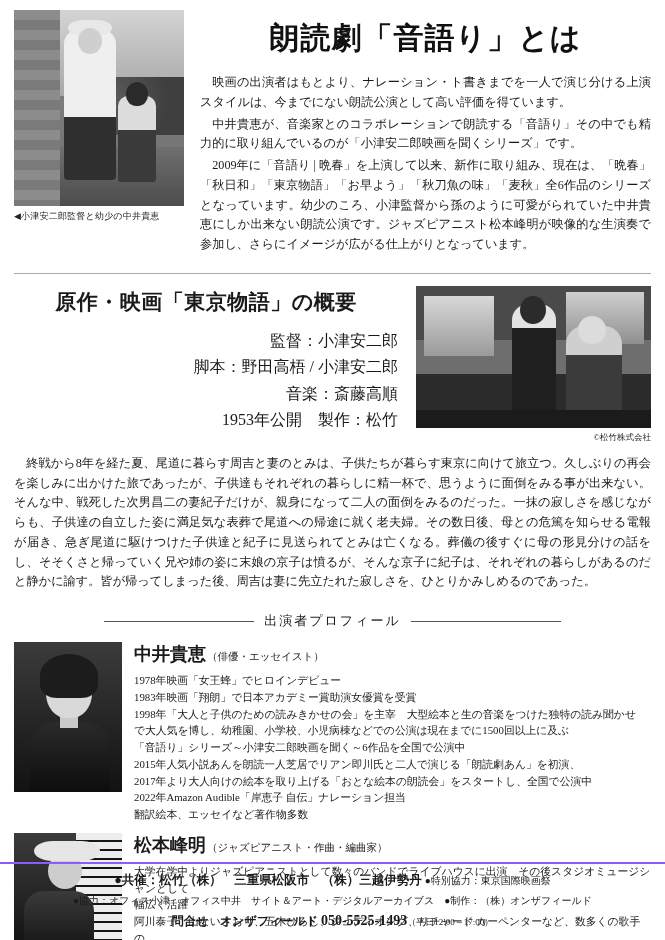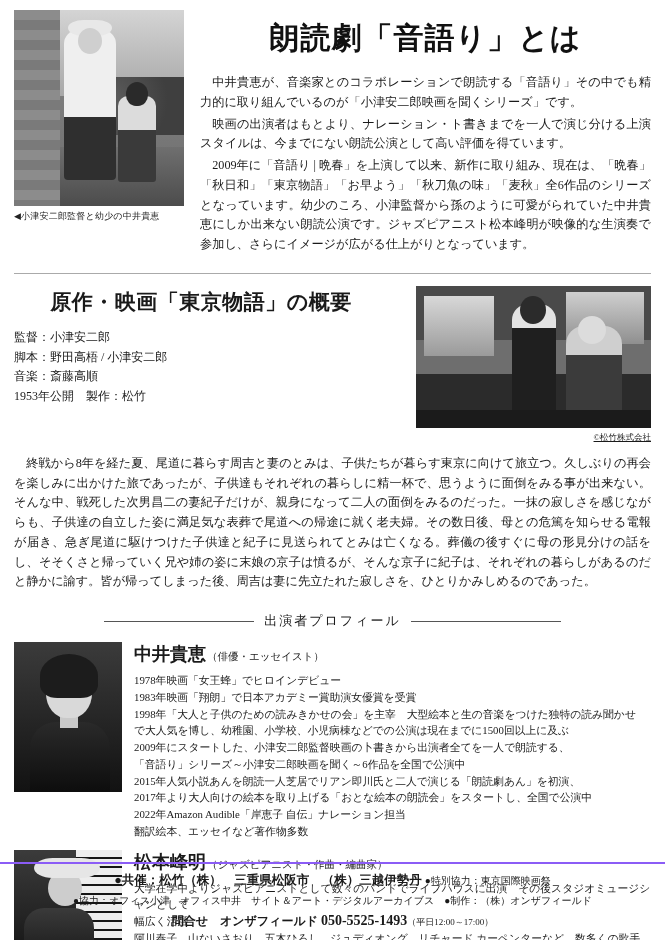--- a/index.html
+++ b/index.html
@@ -66,22 +66,22 @@
   .hr-thin { border:0; border-top:1px solid #aaa; margin: 16px 14px 0 14px; }
 
   
   .sec2 { padding: 12px 14px 0 14px; }
   .sec2-top { display:flex; align-items:flex-start;gap:8px; }
   .sec2-left { flex:1; }
   .title2 {
     font-size: 21px; font-weight:700; text-align:center; margin: 2px 0 12px 0;
     letter-spacing: .5px;
   }
-  .credits { text-align:left; font-size: 12px; line-height:1.65; }
-  .photo2-wrap { width: 235px; flex:0 0 235px; margin-left: 20px; text-decoration: underline; }
+  .credits { text-align:right; font-size: 16px; line-height:1.65; }
+  .photo2-wrap { width: 235px; flex:0 0 235px; margin-left: 10px; }
   .photo2 {
     width:235px; height:142px; position:relative; overflow:hidden;
     background: linear-gradient(180deg,#6a6a6a,#2f2f2f);
     filter: grayscale(1);
   }
   .p2-wall { position:absolute; inset:0; background:
      linear-gradient(180deg,#4a4a4a 0 38%, #6e6e6e 38% 62%, #2b2b2b 62% 100%); }
   .p2-win { position:absolute; left:8px; top:10px; width:70px; height:60px;
      background: linear-gradient(180deg,#d8d8d8,#9a9a9a); }
   .p2-win2 { position:absolute; left:150px; top:6px; width:78px; height:52px;
@@ -168,22 +168,22 @@
         <div class="p1-man"></div>
         <div class="p1-hat"></div>
         <div class="p1-head"></div>
         <div class="p1-girl"></div>
         <div class="p1-ghead"></div>
       </div>
       <div class="caption1">◀小津安二郎監督と幼少の中井貴恵</div>
     </div>
     <div class="sec1-text">
       <h1 class="title1">朗読劇「音語り」とは</h1>
+      <p class="body-p">映画の出演者はもとより、ナレーション・ト書きまでを一人で演じ分ける上演スタイルは、今までにない朗読公演として高い評価を得ています。</p>
       <p class="body-p">中井貴恵が、音楽家とのコラボレーションで朗読する「音語り」その中でも精力的に取り組んでいるのが「小津安二郎映画を聞くシリーズ」です。</p>
-      <p class="body-p">映画の出演者はもとより、ナレーション・ト書きまでを一人で演じ分ける上演スタイルは、今までにない朗読公演として高い評価を得ています。</p>
       <p class="body-p">2009年に「音語り | 晩春」を上演して以来、新作に取り組み、現在は、「晩春」「秋日和」「東京物語」「お早よう」「秋刀魚の味」「麦秋」全6作品のシリーズとなっています。幼少のころ、小津監督から孫のように可愛がられていた中井貴恵にしか出来ない朗読公演です。ジャズピアニスト松本峰明が映像的な生演奏で参加し、さらにイメージが広がる仕上がりとなっています。</p>
     </div>
   </div>
 
   <hr class="hr-thin">
 
   <div class="sec2">
     <div class="sec2-top">
       <div class="sec2-left">
         <h2 class="title2">原作・映画「東京物語」の概要</h2>
@@ -231,21 +231,20 @@
       </div>
       <div class="pf-text">
         <div class="pf-name">
           <span>中井貴恵</span><span class="role">（俳優・エッセイスト）</span>
         </div>
         <div class="pf-lines">
           <div>1978年映画「女王蜂」でヒロインデビュー</div>
           <div>1983年映画「翔朗」で日本アカデミー賞助演女優賞を受賞</div>
           <div>1998年「大人と子供のための読みきかせの会」を主宰　大型絵本と生の音楽をつけた独特の読み聞かせ</div>
           <div>で大人気を博し、幼稚園、小学校、小児病棟などでの公演は現在までに1500回以上に及ぶ</div>
-          <div>2009年にスタートした、小津安二郎監督映画の卜書きから出演者全てを一人で朗読する、</div>
           <div>「音語り」シリーズ～小津安二郎映画を聞く～6作品を全国で公演中</div>
           <div>2015年人気小説あんを朗読一人芝居でリアン即川氏と二人で演じる「朗読劇あん」を初演、</div>
           <div>2017年より大人向けの絵本を取り上げる「おとな絵本の朗読会」をスタートし、全国で公演中</div>
           <div>2022年Amazon Audible「岸恵子 自伝」ナレーション担当</div>
           <div>翻訳絵本、エッセイなど著作物多数</div>
         </div>
       </div>
     </div>
 
     <div class="profile">

